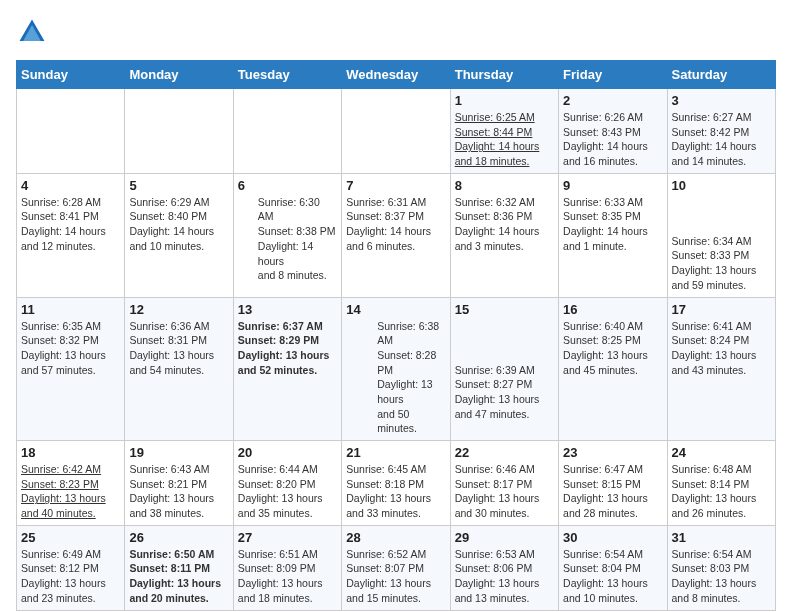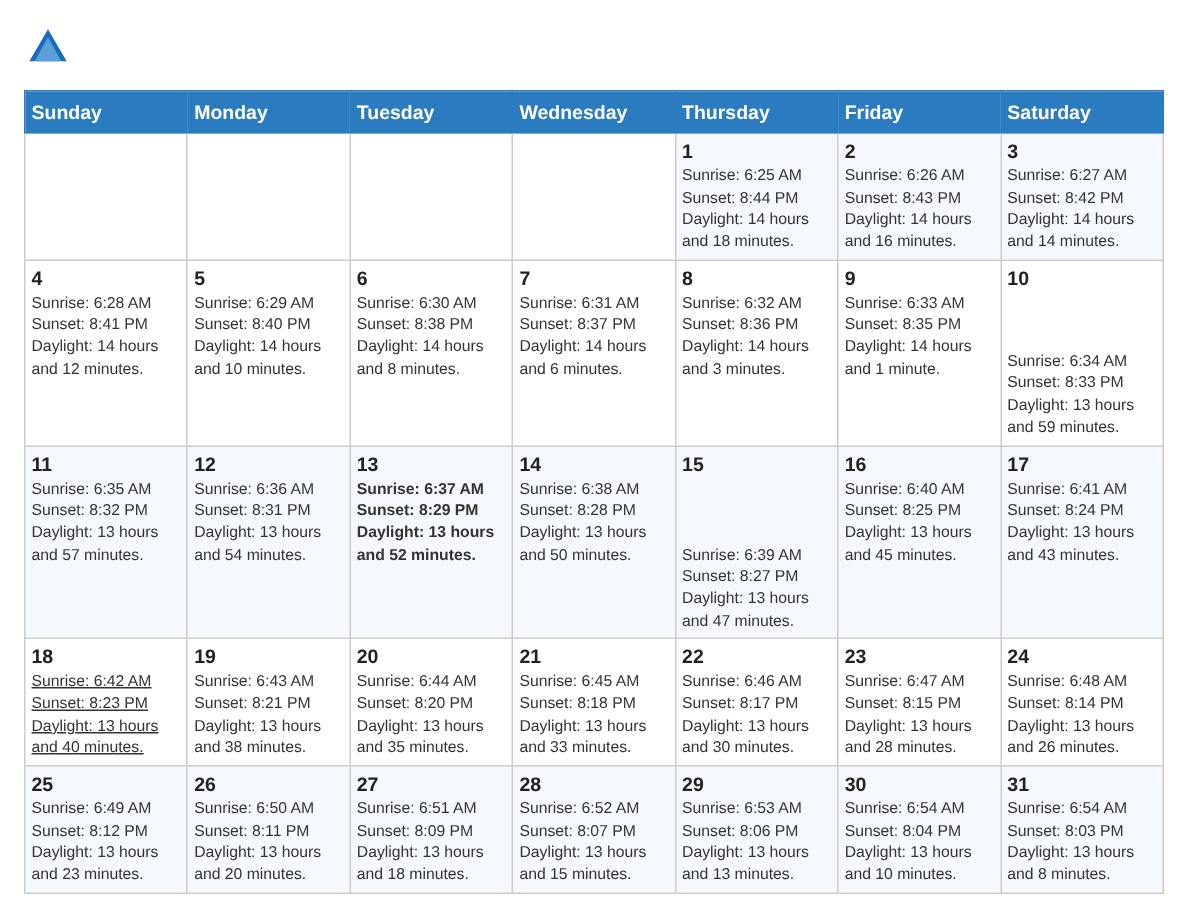--- a/index.html
+++ b/index.html
@@ -126,21 +126,21 @@
       </tr>
   </thead>
   <tbody id="calendar-body">
   <tr>
         <td class="empty"></td>
         <td class="empty"></td>
         <td class="empty"></td>
         <td class="empty"></td>
         <td>
           <span class="day-num">1</span>
-          <div class="day-info" style="white-space: pre-line;">Sunrise: 6:25 AM
+          <div class="day-info" style="white-space: pre-line; text-decoration: underline;">Sunrise: 6:25 AM
 Sunset: 8:44 PM
 Daylight: 14 hours
 and 18 minutes.</div>
         </td>
         <td>
           <span class="day-num">2</span>
           <div class="day-info" style="white-space: pre-line;">Sunrise: 6:26 AM
 Sunset: 8:43 PM
 Daylight: 14 hours
 and 16 minutes.</div>
@@ -163,21 +163,21 @@
         </td>
         <td>
           <span class="day-num">5</span>
           <div class="day-info" style="white-space: pre-line;">Sunrise: 6:29 AM
 Sunset: 8:40 PM
 Daylight: 14 hours
 and 10 minutes.</div>
         </td>
         <td>
           <span class="day-num">6</span>
-          <div class="day-info" style="white-space: pre-line;">Sunrise: 6:30 AM
+          <div class="day-info" style="white-space: pre-line; margin-left: 20px;">Sunrise: 6:30 AM
 Sunset: 8:38 PM
 Daylight: 14 hours
 and 8 minutes.</div>
         </td>
         <td>
           <span class="day-num">7</span>
           <div class="day-info" style="white-space: pre-line;">Sunrise: 6:31 AM
 Sunset: 8:37 PM
 Daylight: 14 hours
 and 6 minutes.</div>
@@ -221,21 +221,21 @@
         </td>
         <td>
           <span class="day-num">13</span>
           <div class="day-info" style="white-space: pre-line; font-weight: bold;">Sunrise: 6:37 AM
 Sunset: 8:29 PM
 Daylight: 13 hours
 and 52 minutes.</div>
         </td>
         <td>
           <span class="day-num">14</span>
-          <div class="day-info" style="white-space: pre-line;">Sunrise: 6:38 AM
+          <div class="day-info" style="white-space: pre-line; margin-left: 31px;">Sunrise: 6:38 AM
 Sunset: 8:28 PM
 Daylight: 13 hours
 and 50 minutes.</div>
         </td>
         <td>
           <span class="day-num">15</span>
           <div class="day-info" style="white-space: pre-line; margin-top: 46px;">Sunrise: 6:39 AM
 Sunset: 8:27 PM
 Daylight: 13 hours
 and 47 minutes.</div>
@@ -309,21 +309,21 @@
       <tr>
         <td>
           <span class="day-num">25</span>
           <div class="day-info" style="white-space: pre-line;">Sunrise: 6:49 AM
 Sunset: 8:12 PM
 Daylight: 13 hours
 and 23 minutes.</div>
         </td>
         <td>
           <span class="day-num">26</span>
-          <div class="day-info" style="white-space: pre-line;">Sunrise: 6:50 AM
+          <div class="day-info" style="white-space: pre-line; font-weight: bold;">Sunrise: 6:50 AM
 Sunset: 8:11 PM
 Daylight: 13 hours
 and 20 minutes.</div>
         </td>
         <td>
           <span class="day-num">27</span>
           <div class="day-info" style="white-space: pre-line;">Sunrise: 6:51 AM
 Sunset: 8:09 PM
 Daylight: 13 hours
 and 18 minutes.</div>

